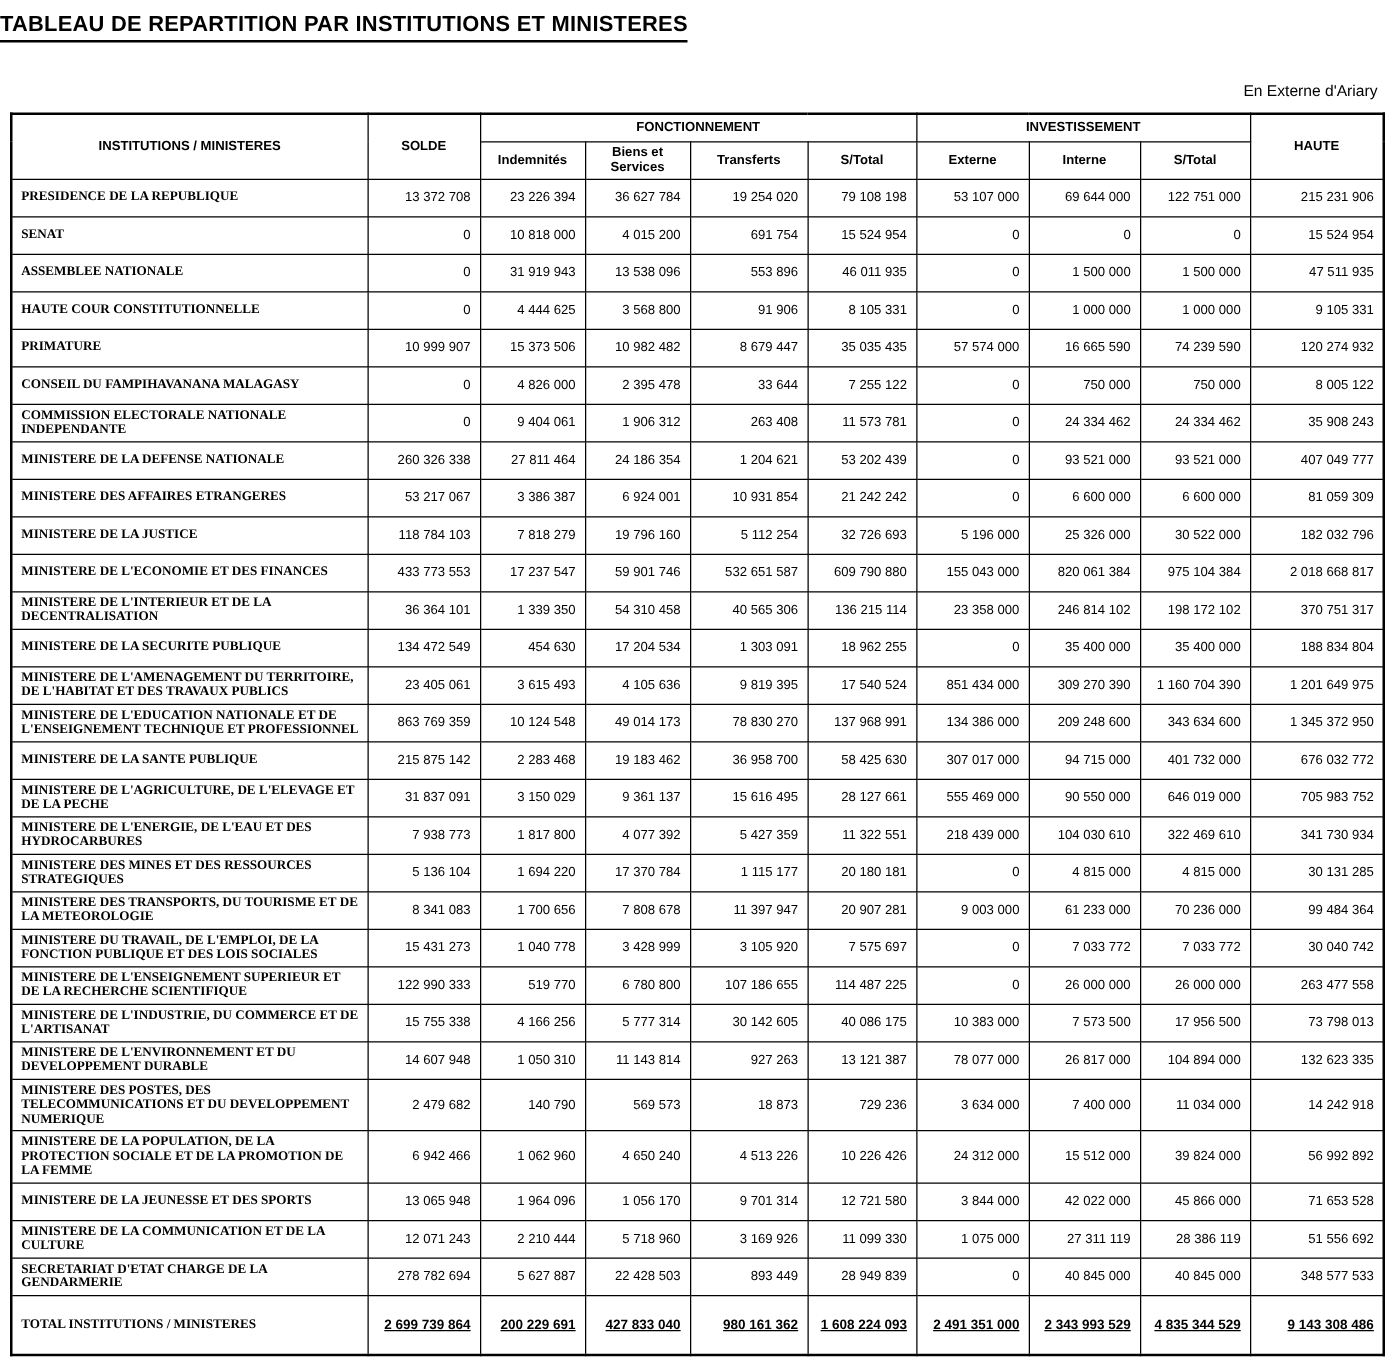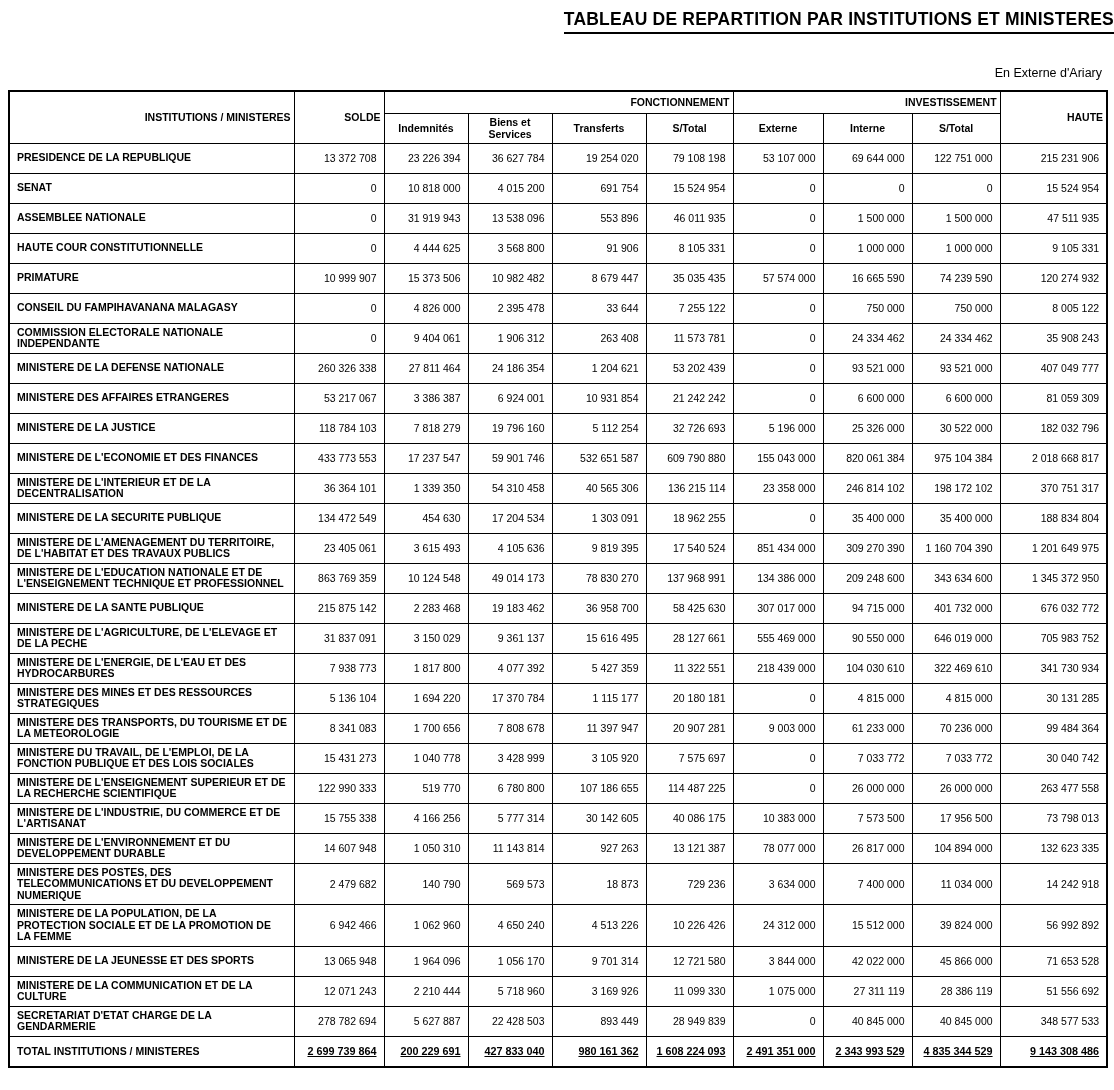--- a/index.html
+++ b/index.html
@@ -11,21 +11,21 @@
     background: #ffffff;
     color: #000000;
     font-family: "Liberation Sans", sans-serif;
     overflow: hidden;
   }
   .title {
     position: absolute;
     top: 9px;
     left: 0;
     width: 100%;
-    text-align: right;
+    text-align: left;
     font-size: 17.5px;
     font-weight: bold;
     letter-spacing: 0.2px;
   }
   .title span {
     display: inline-block;
     border-bottom: 2.5px solid #000000;
     padding-bottom: 2px;
   }
   .unit-note {
@@ -48,37 +48,38 @@
     vertical-align: middle;
     overflow: hidden;
   }
   thead th {
     font-size: 10.5px;
     font-weight: bold;
     text-align: center;
     padding: 2px 3px;
     line-height: 12px;
   }
-  thead tr.group-row th { height: 22px; text-align: right; }
+  thead tr.group-row th { height: 22px; }
   thead tr.sub-row th { height: 30px; margin-top: 16px; }
   tbody td { height: 30px; }
   td.name-cell {
     font-size: 10.5px;
     font-weight: bold;
     text-align: left;
     padding: 3px 6px 3px 7px;
     line-height: 11.5px;
+    font-family: Liberation Serif, serif;
   }
   td.num-cell {
     font-size: 10.5px;
     text-align: right;
     padding: 3px 7px 3px 3px;
     white-space: nowrap;
   }
-  tr.total-row td { font-weight: bold; height: 31px; }
+  tr.total-row td { font-weight: bold; height: 48px; }
   tr.total-row td.num-cell { font-size: 10.8px; text-decoration: underline; }
 </style>
 </head>
 <body>
 
 <div class="page">
   <div class="title">
     <span>TABLEAU DE REPARTITION PAR INSTITUTIONS ET MINISTERES</span>
   </div>
   <div class="unit-note">En Externe d'Ariary</div>

